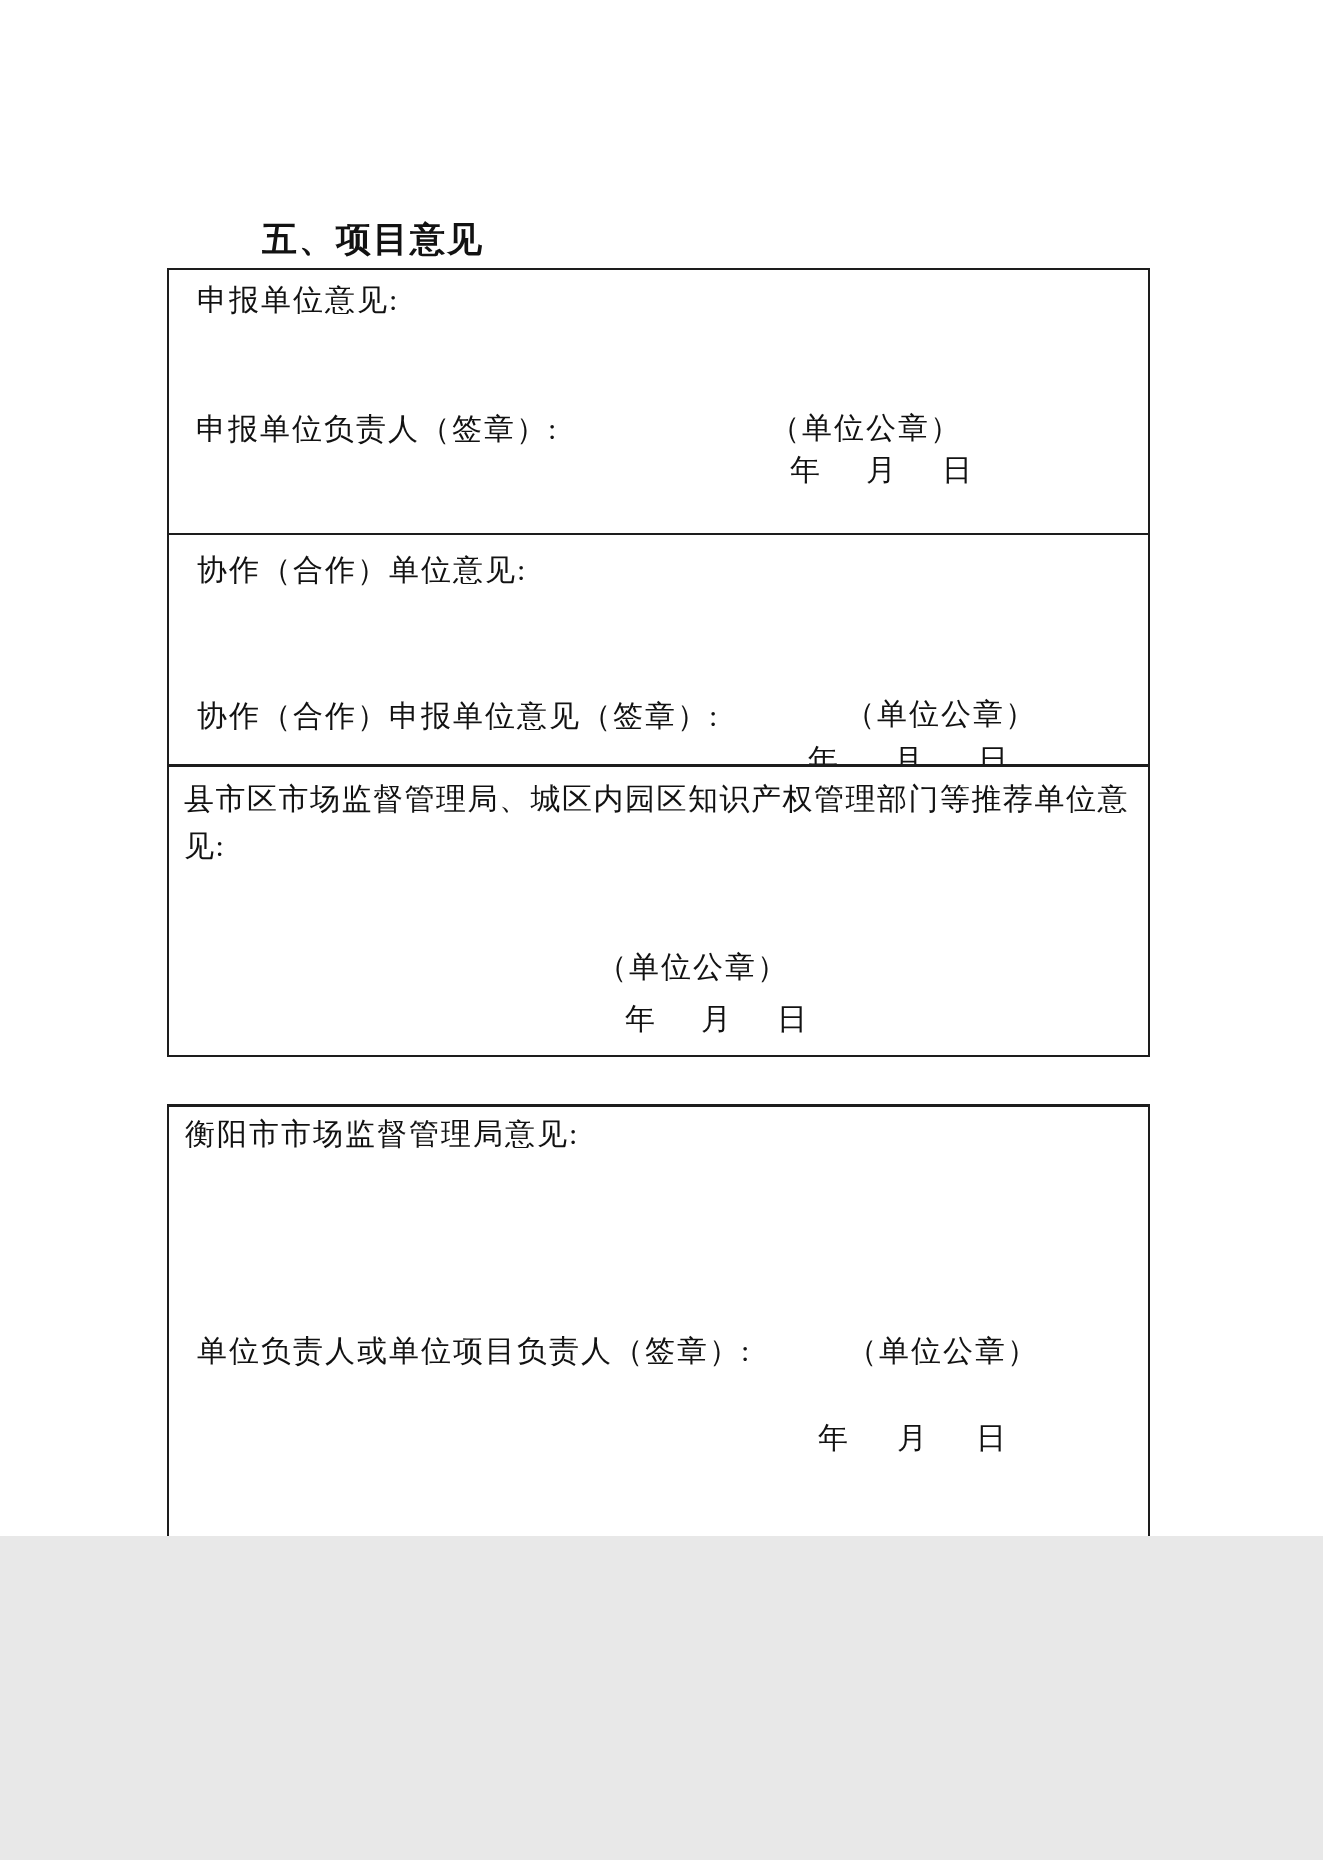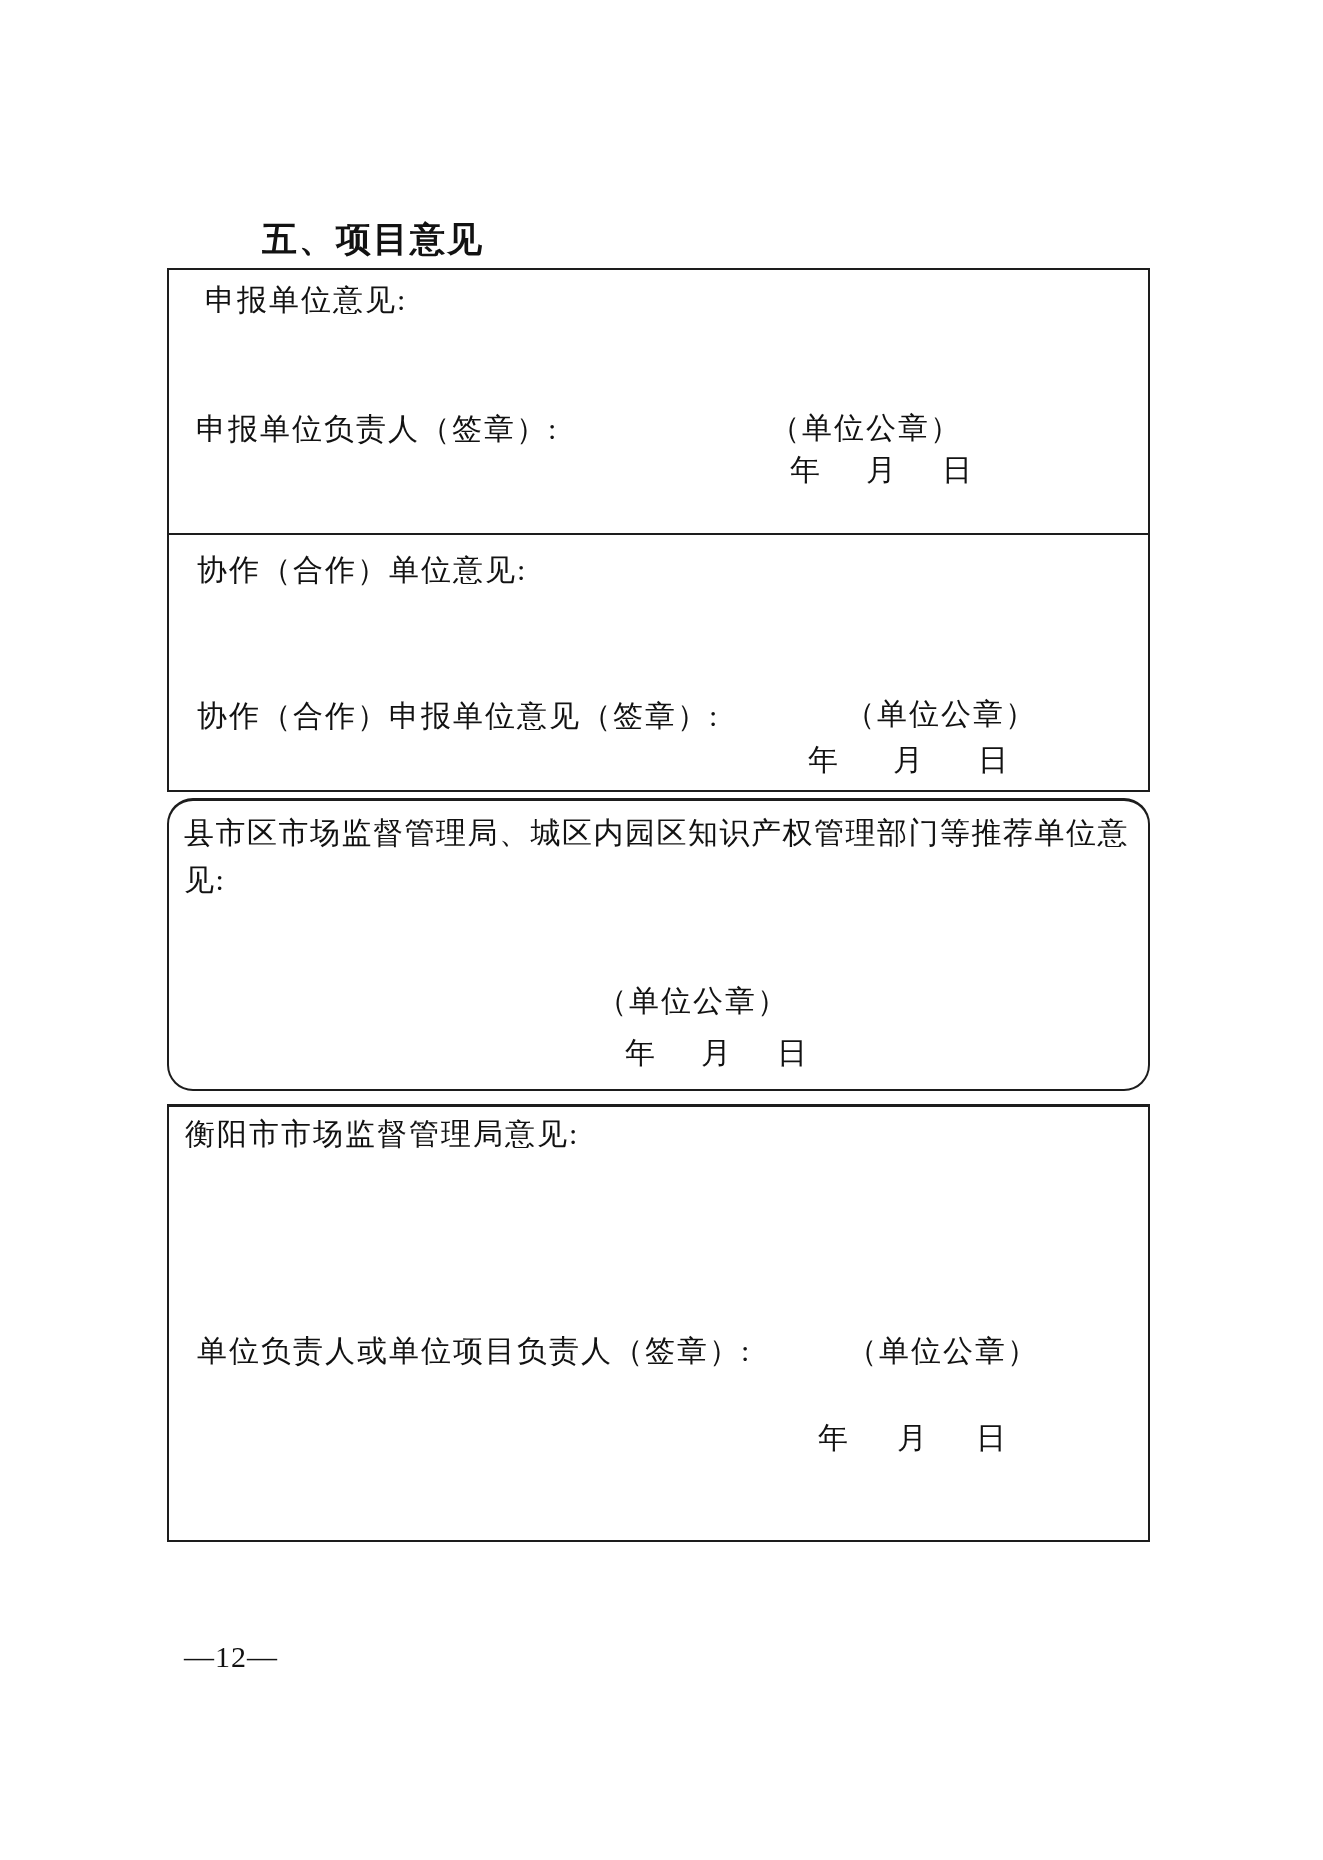--- a/index.html
+++ b/index.html
@@ -1,55 +1,55 @@
 <!DOCTYPE html>
 <html><head>
 <meta charset="utf-8">
 <style>
   html,body{margin:0;padding:0;background:#e8e8e8;}
   .page{
     position:relative;
-    width:1323px;height:1860px;
+    width:1323px;height:1536px;
     margin:0 auto;
     background:#ffffff;
     font-family:"Liberation Serif","DejaVu Serif",serif;
     color:#121212;
     overflow:hidden;
   }
   .title{
     position:absolute;left:262px;top:216px;
     font-family:"Liberation Sans","DejaVu Sans",sans-serif;
     font-size:35px;font-weight:bold;letter-spacing:2px;
     white-space:nowrap;
   }
   .box{
     position:absolute;left:167px;width:983px;
     border:2px solid #1d1d1d;background:#fff;
     box-sizing:border-box;
   }
   .box1{top:268px;height:267px;}
   .box2{top:533px;height:259px;padding-left:25px;}
-  .box3{top:798px;height:293px;border-top-width:3px;border-radius:26px;}
+  .box3{top:764px;height:293px;border-top-width:3px;}
   .box4{top:1104px;height:438px;border-top-width:3px;}
   .lbl{
     position:absolute;
     font-size:30px;letter-spacing:2px;
     white-space:nowrap;line-height:1.2;
   }
   .wraplbl{
     position:absolute;
     font-size:30px;letter-spacing:1.5px;
     line-height:47px;
   }
   .date-line{
     position:absolute;display:flex;
     font-size:30px;line-height:1.2;
   }
   
-  .b1-opinion{left:28px;top:12px;margin-left:8px;}
+  .b1-opinion{left:28px;top:12px;}
   .b1-signer{left:27px;top:141px;}
   .b1-seal{left:601px;top:140px;}
   .b1-date{left:621px;top:182px;gap:46px;}
   
   .b2-opinion{left:28px;top:17px;}
   .b2-signer{left:28px;top:163px;}
   .b2-seal{left:676px;top:161px;}
   .b2-date{left:639px;top:207px;gap:55px;}
   
   .b3-opinion{left:15px;top:8px;width:950px;}

